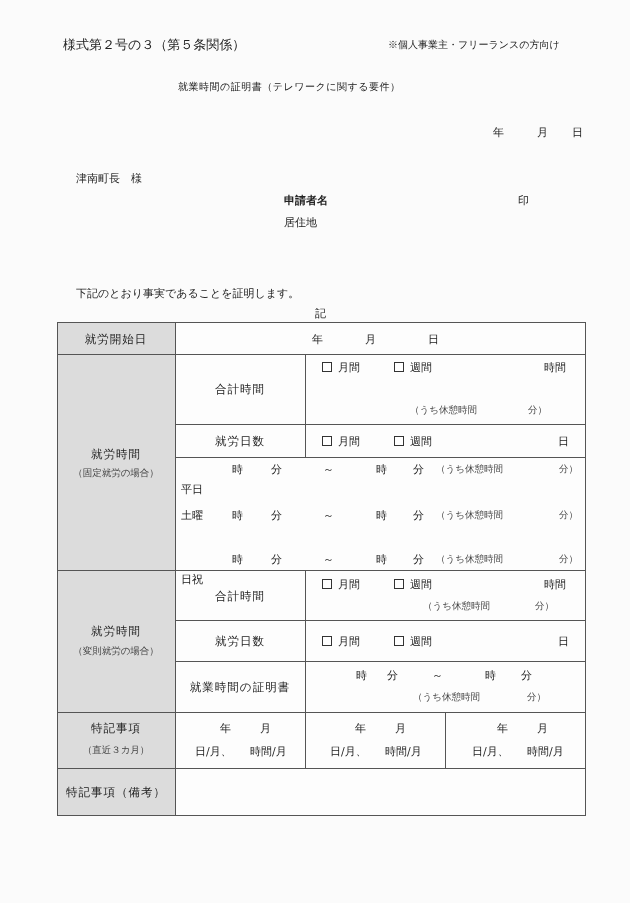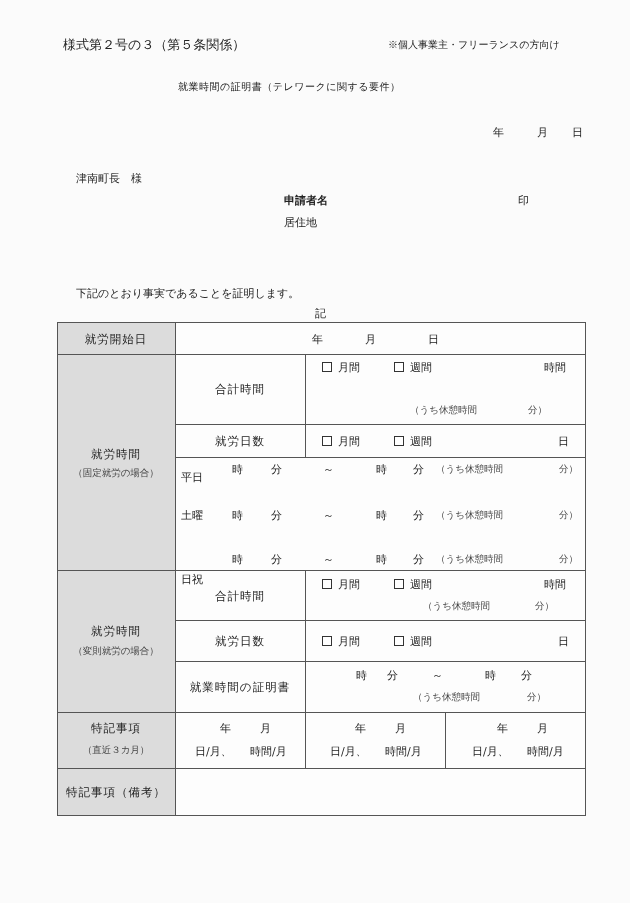--- a/index.html
+++ b/index.html
@@ -76,21 +76,21 @@
   <div class="abs" style="left:544px;top:360px;">時間</div>
   <div class="abs sm" style="left:410px;top:404px;">（うち休憩時間</div>
   <div class="abs sm" style="left:528px;top:404px;">分）</div>
 
   <div class="abs label center" style="left:175px;top:434px;width:130px;">就労日数</div>
   <div class="abs" style="left:322px;top:434px;"><span class="chk"></span><span>月間</span></div>
   <div class="abs" style="left:394px;top:434px;"><span class="chk"></span><span>週間</span></div>
   <div class="abs" style="left:558px;top:434px;">日</div>
 
   <div>
-    <span class="abs" style="left:181px;top:470px;text-align:center;">平日</span>
+    <span class="abs" style="left:181px;top:482px;text-align:center;">平日</span>
     <span class="abs" style="left:232px;top:462px;">時</span>
     <span class="abs" style="left:271px;top:462px;">分</span>
     <span class="abs" style="left:323px;top:462px;">～</span>
     <span class="abs" style="left:376px;top:462px;">時</span>
     <span class="abs" style="left:413px;top:462px;">分</span>
     <span class="abs sm" style="left:436px;top:463px;">（うち休憩時間</span>
     <span class="abs sm" style="left:559px;top:463px;">分）</span>
   </div>
   <div>
     <span class="abs" style="left:181px;top:508px;">土曜</span>

